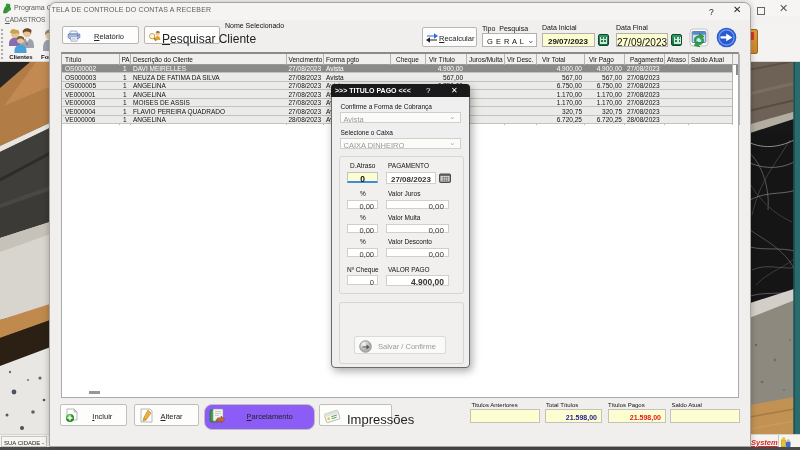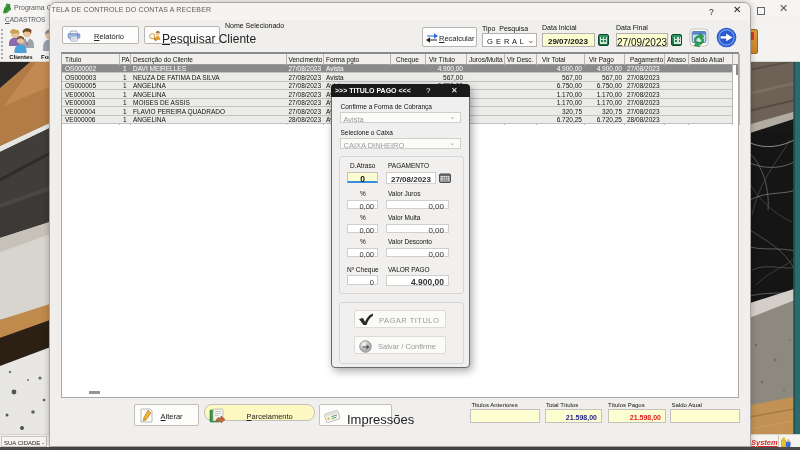--- a/index.html
+++ b/index.html
@@ -291,29 +291,44 @@
 <span class="abs" style="left:264px;top:0.5px;">Avista</span>
 <span class="abs" style="left:363px;top:0.5px;width:38px;text-align:right;display:inline-block;">6.720,25</span>
 <span class="abs" style="left:474px;top:0.5px;width:46px;text-align:right;display:inline-block;">6.720,25</span>
 <span class="abs" style="left:522px;top:0.5px;width:38px;text-align:right;display:inline-block;">6.720,25</span>
 <span class="abs" style="left:565px;top:0.5px;">28/08/2023</span>
 </div>
 <div class="abs" style="left:673.5px;top:11px;width:2px;height:10px;background:#8a8a8a;"></div>
 <div class="abs" style="left:27px;top:337px;width:11px;height:3px;background:#9a9792;"></div>
 </div>
 
+  <div class="abs" style="left:10.3px;top:401px;width:67px;height:21.5px;background:#fdfdfc;border:1px solid #c2bfbb;border-radius:2px;">
+    <svg class="abs" style="left:4px;top:3px;" width="14" height="15" viewBox="0 0 14 15">
+        <path d="M2 1 h7 l3 3 v8 h-10 Z" fill="#fff" stroke="#9a9a9a" stroke-width="0.7"></path>
+        <path d="M9 1 l3 3 h-3 Z" fill="#d8d8d8" stroke="#9a9a9a" stroke-width="0.5"></path>
+        <circle cx="5" cy="10" r="4" fill="url(#gg1)"></circle>
+        <defs>
+          <radialGradient id="gg1" cx="0.35" cy="0.3">
+            <stop offset="0" stop-color="#8ade6a"></stop>
+            <stop offset="1" stop-color="#1e8a1e"></stop>
+          </radialGradient>
+        </defs>
+        <path d="M4.3 7.5 h1.4 v1.8 h1.8 v1.4 h-1.8 v1.8 h-1.4 v-1.8 h-1.8 v-1.4 h1.8 Z" fill="#fff"></path>
+      </svg>
+    <span class="abs" style="left:31px;top:7px;font-size:7.5px;color:#222;white-space:nowrap;"><u>I</u>ncluir</span>
+  </div>
   <div class="abs" style="left:83.5px;top:401px;width:65px;height:21.5px;background:#fdfdfc;border:1px solid #c2bfbb;border-radius:2px;">
     <svg class="abs" style="left:5px;top:3px;" width="13" height="15" viewBox="0 0 13 15">
         <path d="M1 1 h9 l2 2 v11 h-11 Z" fill="#fff" stroke="#9a9a9a" stroke-width="0.7"></path>
         <path d="M8 2 L11 5 L6 12 l-3 1 l0.8-3.2 Z" fill="#f0b03a" stroke="#b07a1a" stroke-width="0.6"></path>
         <path d="M3.8 9.8 l2.4 2.4" stroke="#b07a1a" stroke-width="0.5"></path>
       </svg>
     <span class="abs" style="left:26px;top:7px;font-size:7.5px;color:#222;white-space:nowrap;"><u>A</u>lterar</span>
   </div>
-  <div class="abs" style="left:153.5px;top:401px;width:111px;height:17px;background:#fef9c3;border:1px solid #c2bfbb;border-radius:8px;">
+  <div class="abs" style="left:153.5px;top:401px;width:111px;height:26px;background:#8b5cf6;border:1px solid #c2bfbb;border-radius:8px;">
     <svg class="abs" style="left:4px;top:2.5px;" width="17" height="16" viewBox="0 0 17 16">
         <rect x="1" y="2" width="10" height="12" rx="1" fill="#3a9a4a" stroke="#1a6a2a" stroke-width="0.6"></rect>
         <rect x="4" y="1" width="10" height="12" rx="1" fill="#f4f4f0" stroke="#9a9a9a" stroke-width="0.6"></rect>
         <path d="M6 3.5 h6 M6 5.5 h6 M6 7.5 h4" stroke="#aaa" stroke-width="0.6"></path>
         <path d="M7 13 c0-3 3-4 5-3 l0-2 4 3.5 -4 3.5 0-2 c-2-0.5 -4 0.5 -5 0 Z" fill="#c06a3a" stroke="#8a3a1a" stroke-width="0.5"></path>
       </svg>
     <span class="abs" style="left:42px;top:7px;font-size:7.5px;color:#222;white-space:nowrap;"><u>P</u>arcelamento</span>
   </div>
   <div class="abs" style="left:269px;top:401px;width:72.5px;height:21.5px;background:#fdfdfc;border:1px solid #c2bfbb;border-radius:2px;">
     <svg class="abs" style="left:4px;top:4px;" width="17" height="14" viewBox="0 0 17 14">
@@ -368,26 +383,20 @@
   <div class="abs" style="left:28px;top:153px;font-size:6.5px;color:#111;">%</div>
   <div class="abs" style="left:56px;top:153px;font-size:6.5px;color:#111;white-space:nowrap;">Valor Desconto</div>
   <div class="abs" style="left:15px;top:162.5px;width:31px;height:9.5px;background:#fff;border:1px solid #d2cfcb;font-size:7.5px;color:#333;text-align:right;padding:1px 3px 0 0;">0,00</div>
   <div class="abs" style="left:54px;top:162.5px;width:63px;height:9.5px;background:#fff;border:1px solid #d2cfcb;font-size:8px;color:#333;text-align:right;padding:1px 4px 0 0;">0,00</div>
   <div class="abs" style="left:15px;top:180.5px;font-size:6.5px;color:#111;white-space:nowrap;">Nº Cheque</div>
   <div class="abs" style="left:56px;top:180.5px;font-size:6.5px;color:#111;white-space:nowrap;">VALOR PAGO</div>
   <div class="abs" style="left:15px;top:190px;width:31px;height:10px;background:#fff;border:1px solid #d2cfcb;font-size:7.5px;color:#333;text-align:right;padding:1.5px 3px 0 0;">0</div>
   <div class="abs" style="left:54px;top:189.5px;width:63px;height:11px;background:#fff;border:1px solid #d2cfcb;font-size:8.5px;font-weight:bold;color:#333;text-align:right;padding:1.5px 4px 0 0;">4.900,00</div>
 
   <div class="abs" style="left:7px;top:217px;width:125px;height:62px;border:1px solid #d8d5d1;border-radius:3px;background:#f1f0ee;"></div>
-  <div class="abs" style="left:22px;top:224.5px;width:92px;height:18.5px;background:#fafaf8;border:1px solid #dddad6;border-radius:2px;">
-    <svg class="abs" style="left:3px;top:2.5px;" width="16" height="13" viewBox="0 0 16 13">
-        <path d="M1 6 L5 5 L7 9 C9 4 12 1.5 15 0.5 L15 2.5 C12 4.5 10 7.5 8.5 12 L5.5 12 Z" fill="#2a2a2a"></path>
-      </svg>
-    <span class="abs" style="left:24px;top:5px;font-size:7.5px;color:#9a9a9a;letter-spacing:0.5px;">PAGAR TITULO</span>
-  </div>
   <div class="abs" style="left:22px;top:251px;width:92px;height:17.5px;background:#fafaf8;border:1px solid #dddad6;border-radius:2px;">
     <svg class="abs" style="left:4px;top:2.5px;" width="13" height="13" viewBox="0 0 13 13">
         <circle cx="6.5" cy="6.5" r="5.8" fill="url(#sg1)" stroke="#8a8a8a" stroke-width="0.8"></circle>
         <defs>
           <radialGradient id="sg1" cx="0.35" cy="0.3">
             <stop offset="0" stop-color="#f8f8f8"></stop>
             <stop offset="1" stop-color="#b0b0b0"></stop>
           </radialGradient>
         </defs>
         <path d="M3.5 6.5 h4 v-2 L10.5 7 l-3 2.5 v-2 h-4 Z" fill="#555"></path>

